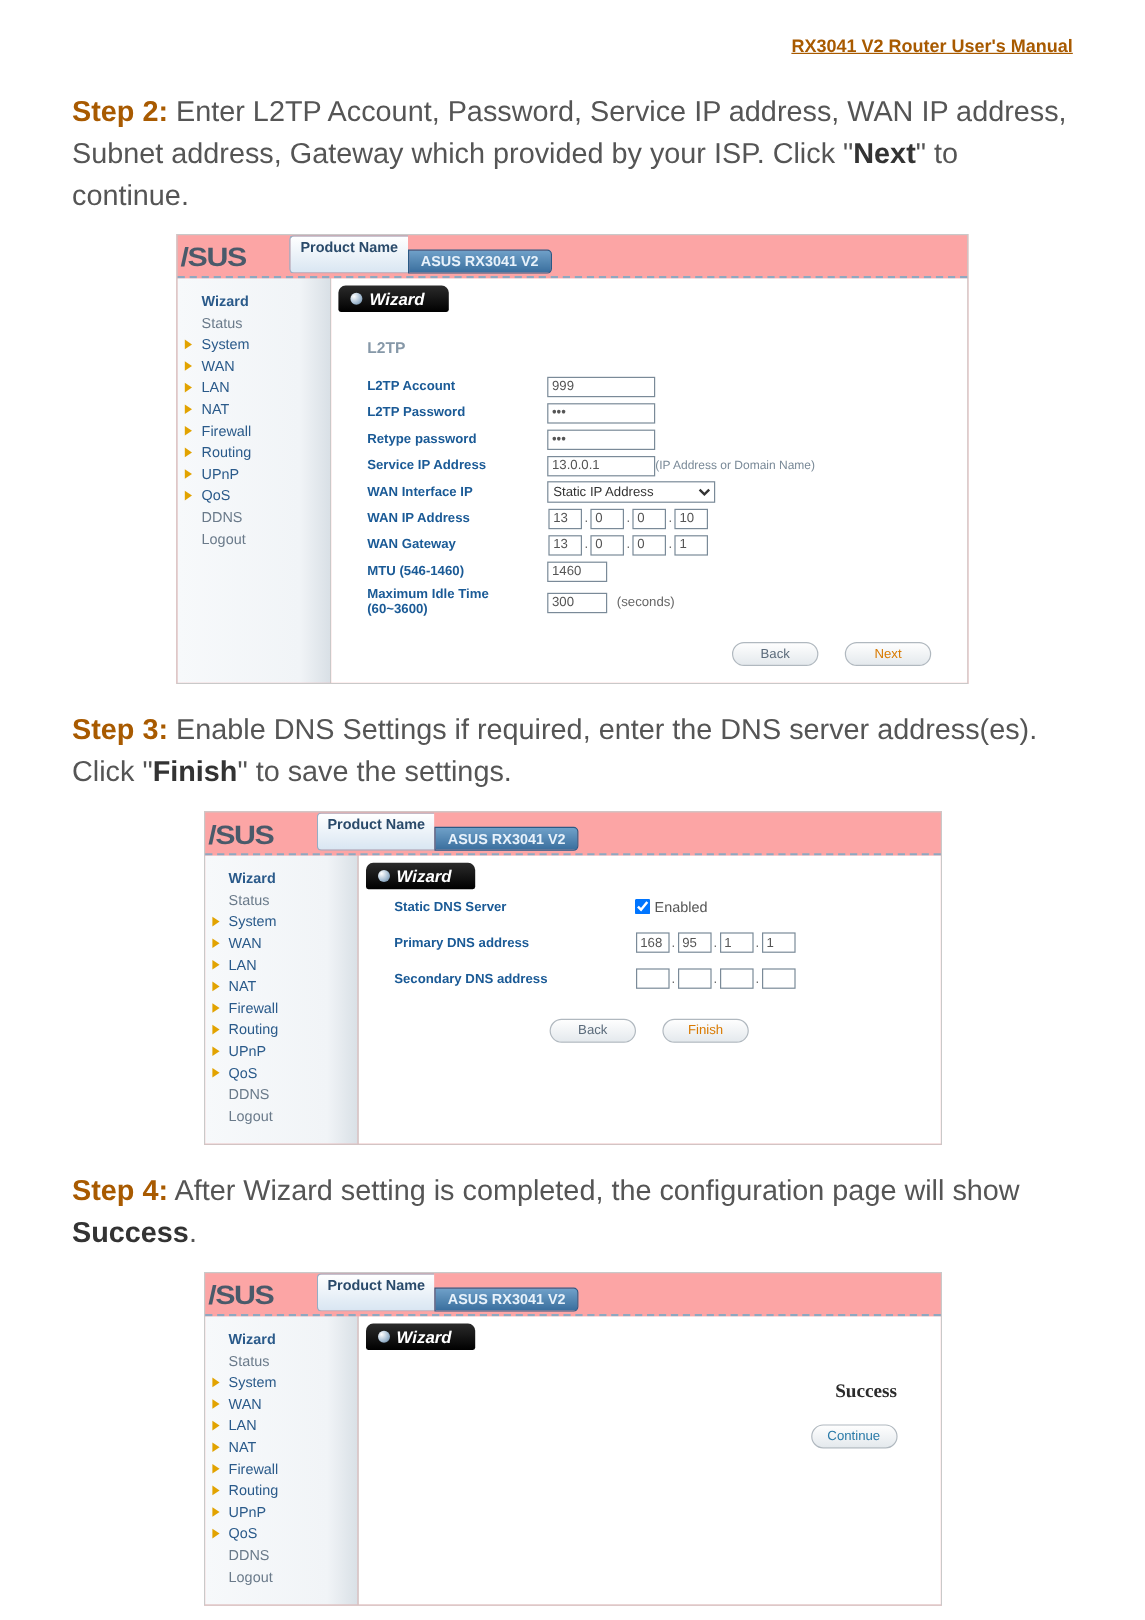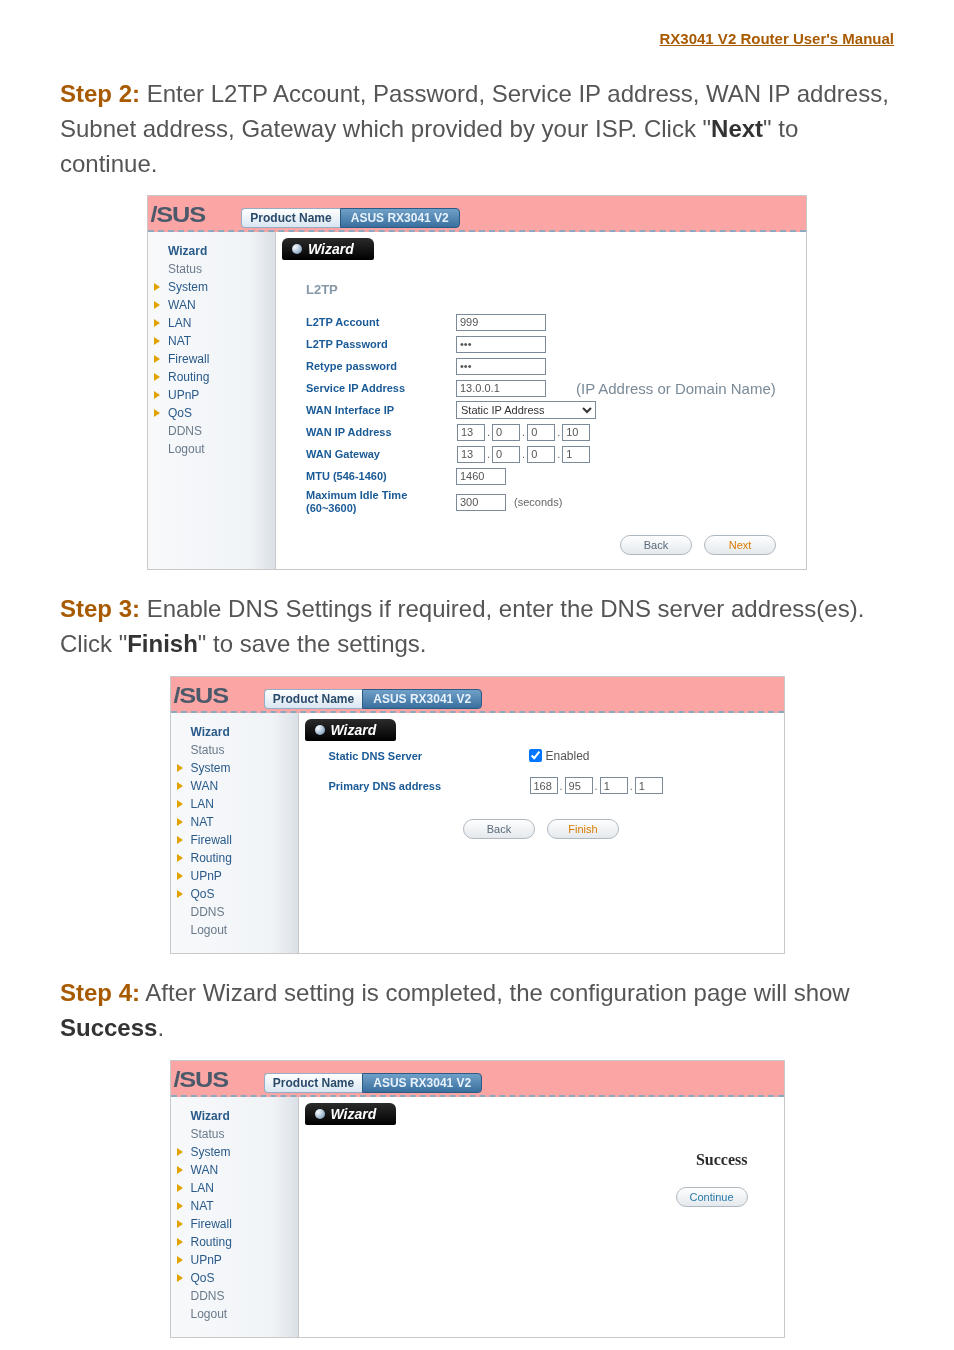--- a/index.html
+++ b/index.html
@@ -71,20 +71,21 @@
     border-radius: 4px 0 0 4px;
     padding: 2px 8px;
     color: #2a4a6a;
   }
   .prodname .val {
     background: linear-gradient(#6fa0c8,#3a6f9e);
     border: 1px solid #2a5a86;
     border-radius: 0 4px 4px 0;
     padding: 2px 10px;
     color: #e8f2fb;
+    margin-top: 12px;
   }
 
   .body {
     display: flex;
     min-height: 120px;
   }
   .sidebar {
     width: 128px;
     background: linear-gradient(to right,#f7f9fb 0%, #f1f4f7 80%, #d9e0e6 100%);
     border-right: 1px solid #c9c9c9;
@@ -161,35 +162,35 @@
     border: 1px solid #7a8a98;
     height: 17px;
     font-size: 11px;
     padding: 0 3px;
     color: #555;
     background: #fff;
   }
   .form-row .w90 { width: 90px; }
   .form-row .oct { width: 28px; margin: 0 1px; }
   .form-row .dot { color: #666; margin: 0 1px; }
-  .form-row .note { color: #7a8a98; margin-left: 30px; font-size: 15px; }
+  .form-row .note { color: #7a8a98; font-size: 10px; }
   .form-row label.chk { display:flex; align-items:center; gap:4px; color:#555; font-size:12px;}
   .form-row select {
     border: 1px solid #7a8a98;
     height: 18px;
     font-size: 11px;
     background: #fff;
     color: #333;
     width: 140px;
   }
 
   .btnrow {
     display: flex;
     justify-content: flex-end;
-    gap: 12px;
+    gap: 22px;
     padding: 18px 30px 0 0;
   }
   .pillbtn {
     display: inline-flex;
     align-items: center;
     justify-content: center;
     min-width: 72px;
     height: 20px;
     border: 1px solid #b0b8bf;
     border-radius: 10px;
@@ -351,20 +352,24 @@
           <span class="lab" style="width:200px">Static DNS Server</span>
           <label class="chk">
             <input type="checkbox" checked="" style="">
             <span>Enabled</span>
           </label>
         </div>
         <div class="form-row" style="height:30px">
           <span class="lab" style="width:200px">Primary DNS address</span>
           <span id="pdns"><input type="text" class="oct" value="168" style=""><span class="dot">.</span><input type="text" class="oct" value="95" style=""><span class="dot">.</span><input type="text" class="oct" value="1" style=""><span class="dot">.</span><input type="text" class="oct" value="1" style=""></span>
         </div>
+        <div class="form-row" style="height:30px">
+          <span class="lab" style="width:200px">Secondary DNS address</span>
+          <span id="sdns"><input type="text" class="oct" style=""><span class="dot">.</span><input type="text" class="oct" style=""><span class="dot">.</span><input type="text" class="oct" style=""><span class="dot">.</span><input type="text" class="oct" style=""></span>
+        </div>
       </div>
       <div class="btnrow" style="justify-content:center; padding-right:0;">
         <span class="pillbtn grey">Back</span>
         <span class="pillbtn">Finish</span>
       </div>
     </div>
   </div>
 </div>
 
 <p class="step-text">

